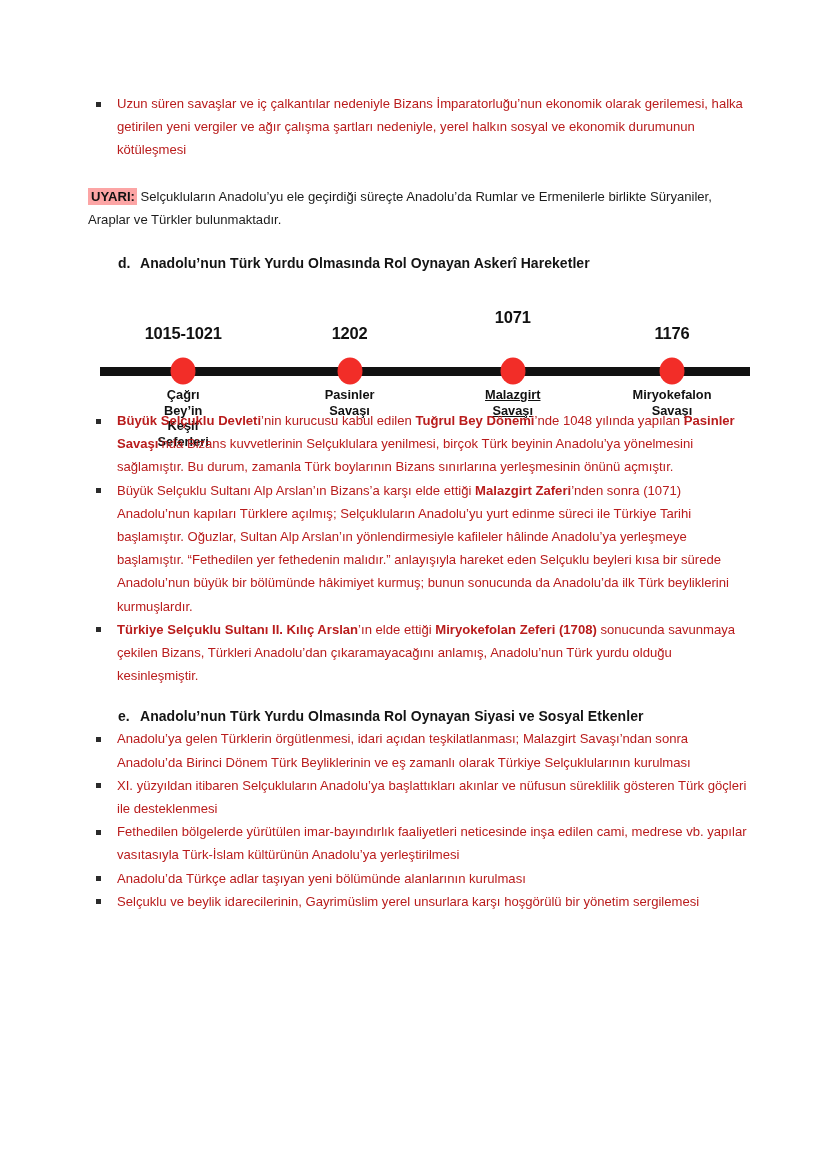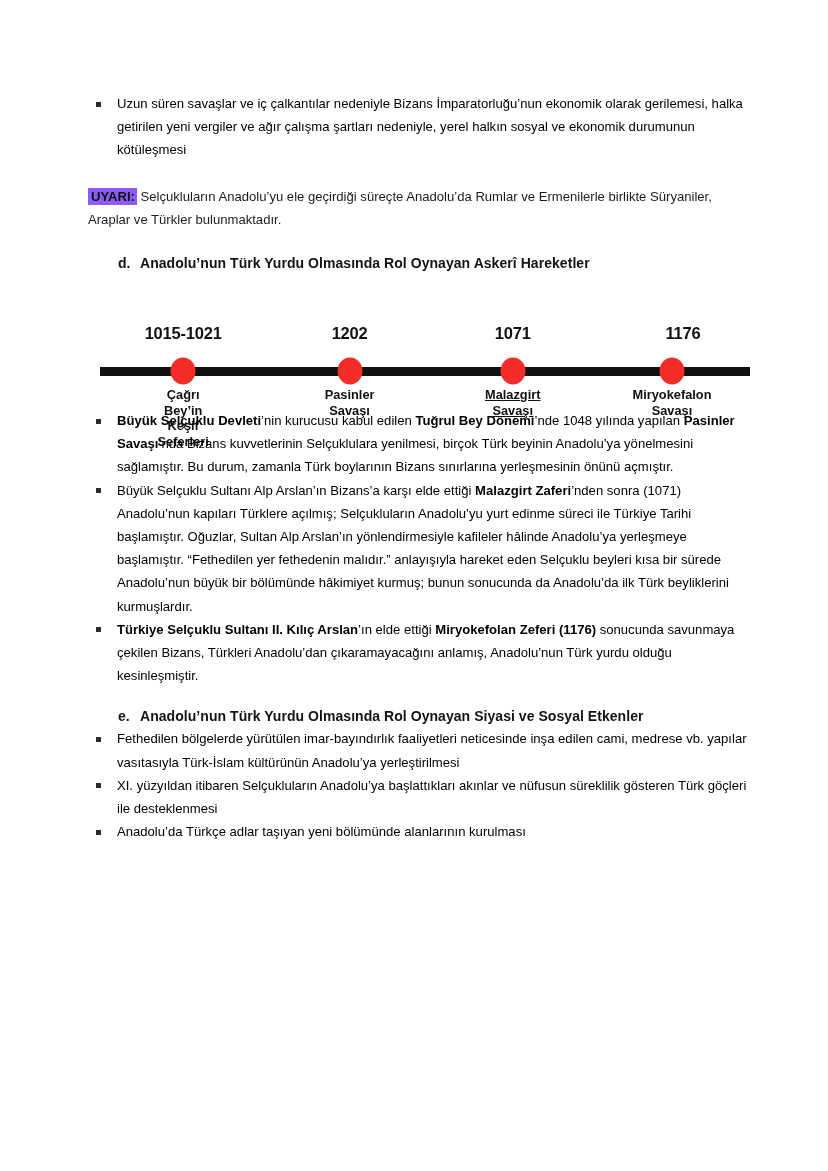--- a/index.html
+++ b/index.html
@@ -34,21 +34,21 @@
   ul.bullets {
     list-style: none;
     margin: 0;
     padding: 0;
   }
   ul.bullets > li {
     position: relative;
     padding-left: 29px;
     font-size: 13.1px;
     line-height: 23.2px;
-    color: #000000;
+    color: #b91c1c;
     margin: 0 0 0 0;
     text-align: left;
   }
   ul.bullets > li::before {
     content: "";
     position: absolute;
     left: 8px;
     top: 9.5px;
     width: 5px;
     height: 5px;
@@ -58,21 +58,21 @@
 
   
   .uyari-block {
     margin-top: 23px;
     font-size: 13.1px;
     line-height: 23.2px;
     color: #1c1c1c;
     width: 648px;
   }
   .uyari-tag {
-    background: #8b5cf6;
+    background: #fca5a5;
     color: #111111;
     font-weight: 700;
     padding: 1px 2px 1px 3px;
   }
 
   
   .section-heading {
     font-size: 14px;
     font-weight: 700;
     color: #141414;
@@ -166,41 +166,43 @@
           <div class="tl-date" style="bottom: 28px;">1015-1021</div>
           <div class="tl-dot" style="background: rgb(242, 45, 40);"></div>
           <div class="tl-label" style="top: 16px;">Çağrı<br>Bey’in<br>Keşif<br>Seferleri</div>
         </div>
         <div class="tl-node" style="left: 261.6px; top: 82px;">
           <div class="tl-date" style="bottom: 28px;">1202</div>
           <div class="tl-dot" style="background: rgb(242, 45, 40);"></div>
           <div class="tl-label" style="top: 16px;">Pasinler<br>Savaşı</div>
         </div>
         <div class="tl-node" style="left: 424.75px; top: 82px;">
-          <div class="tl-date" style="bottom: 28px; margin-top: 15px;">1071</div>
+          <div class="tl-date" style="bottom: 44px; margin-top: 15px;">1071</div>
           <div class="tl-dot" style="background: rgb(242, 45, 40);"></div>
           <div class="tl-label" style="top: 16px; text-decoration: underline;">Malazgirt<br>Savaşı</div>
         </div>
         <div class="tl-node" style="left: 584px; top: 82px;">
-          <div class="tl-date" style="bottom: 28px; margin-left: 11px;">1176</div>
+          <div class="tl-date" style="bottom: 28px;">1176</div>
           <div class="tl-dot" style="background: rgb(242, 45, 40);"></div>
           <div class="tl-label" style="top: 16px;">Miryokefalon<br>Savaşı</div>
         </div>
       </div>
 
     <ul class="bullets" id="military-bullets">
         <li><b>Büyük Selçuklu Devleti</b>’nin kurucusu kabul edilen <b>Tuğrul Bey Dönemi</b>’nde 1048 yılında yapılan <b>Pasinler Savaşı</b>’nda Bizans kuvvetlerinin Selçuklulara yenilmesi, birçok Türk beyinin Anadolu’ya yönelmesini sağlamıştır. Bu durum, zamanla Türk boylarının Bizans sınırlarına yerleşmesinin önünü açmıştır.</li>
         <li>Büyük Selçuklu Sultanı Alp Arslan’ın Bizans’a karşı elde ettiği <b>Malazgirt Zaferi</b>’nden sonra (1071) Anadolu’nun kapıları Türklere açılmış; Selçukluların Anadolu’yu yurt edinme süreci ile Türkiye Tarihi başlamıştır. Oğuzlar, Sultan Alp Arslan’ın yönlendirmesiyle kafileler hâlinde Anadolu’ya yerleşmeye başlamıştır. “Fethedilen yer fethedenin malıdır.” anlayışıyla hareket eden Selçuklu beyleri kısa bir sürede Anadolu’nun büyük bir bölümünde hâkimiyet kurmuş; bunun sonucunda da Anadolu’da ilk Türk beyliklerini kurmuşlardır.</li>
-        <li><b>Türkiye Selçuklu Sultanı II. Kılıç Arslan</b>’ın elde ettiği <b>Miryokefolan Zeferi (1176)</b> sonucunda savunmaya çekilen Bizans, Türkleri Anadolu’dan çıkaramayacağını anlamış, Anadolu’nun Türk yurdu olduğu kesinleşmiştir.</li>
+        <li><b>Türkiye Selçuklu Sultanı II. Kılıç Arslan</b>’ın elde ettiği <b>Miryokefolan Zeferi (1708)</b> sonucunda savunmaya çekilen Bizans, Türkleri Anadolu’dan çıkaramayacağını anlamış, Anadolu’nun Türk yurdu olduğu kesinleşmiştir.</li>
       </ul>
 
     <div class="section-heading tight">
       <span class="sh-letter">e.</span><span>Anadolu’nun Türk Yurdu Olmasında Rol Oynayan Siyasi ve Sosyal Etkenler</span>
     </div>
 
     <ul class="bullets" id="social-bullets">
+        <li>Anadolu’ya gelen Türklerin örgütlenmesi, idari açıdan teşkilatlanması; Malazgirt Savaşı’ndan sonra Anadolu’da Birinci Dönem Türk Beyliklerinin ve eş zamanlı olarak Türkiye Selçuklularının kurulması</li>
+        <li>XI. yüzyıldan itibaren Selçukluların Anadolu’ya başlattıkları akınlar ve nüfusun süreklilik gösteren Türk göçleri ile desteklenmesi</li>
         <li>Fethedilen bölgelerde yürütülen imar-bayındırlık faaliyetleri neticesinde inşa edilen cami, medrese vb. yapılar vasıtasıyla Türk-İslam kültürünün Anadolu’ya yerleştirilmesi</li>
-        <li>XI. yüzyıldan itibaren Selçukluların Anadolu’ya başlattıkları akınlar ve nüfusun süreklilik gösteren Türk göçleri ile desteklenmesi</li>
         <li>Anadolu’da Türkçe adlar taşıyan yeni bölümünde alanlarının kurulması</li>
+        <li>Selçuklu ve beylik idarecilerinin, Gayrimüslim yerel unsurlara karşı hoşgörülü bir yönetim sergilemesi</li>
       </ul>
 
   </div>
 </div>
 
 </body></html>

